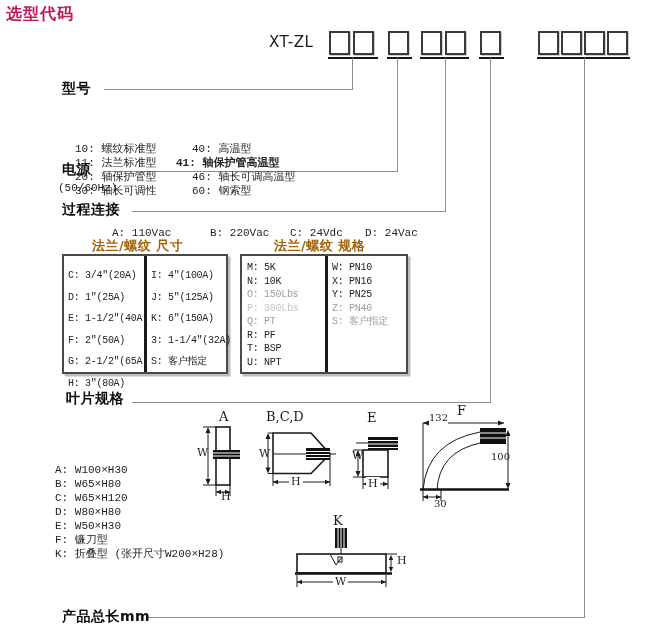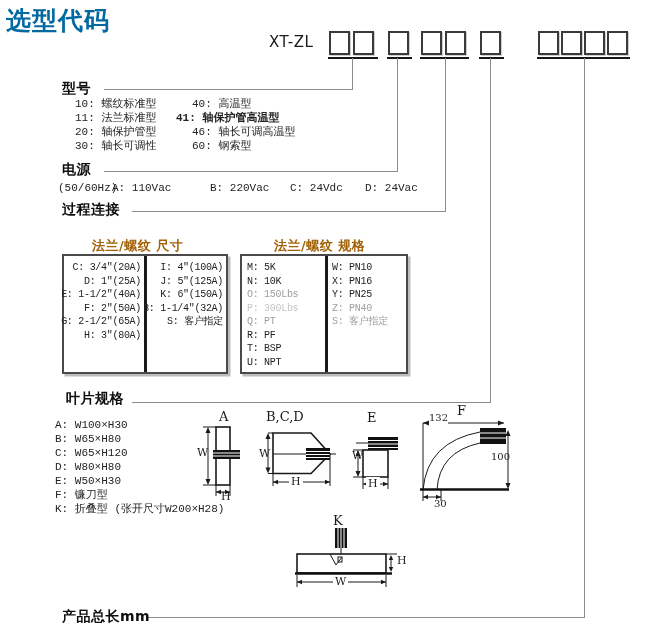--- a/index.html
+++ b/index.html
@@ -1,34 +1,34 @@
 <!DOCTYPE html>
 <html><head>
 <meta charset="utf-8">
 <style>
   html,body{margin:0;padding:0;background:#fff;}
   .stage{position:relative;width:662px;height:634px;background:#fff;overflow:hidden;
          font-family:"DejaVu Sans","Liberation Sans",sans-serif;color:#111;}
   .abs{position:absolute;}
-  .h1{font-size:25px;font-weight:bold;letter-spacing:1px;color:#0369a1;}
+  .h1{font-size:16px;font-weight:bold;letter-spacing:1px;color:#be185d;}
   .prefix{font-size:15px;letter-spacing:.5px;color:#1a1a1a;}
   .sec{font-size:14px;font-weight:bold;letter-spacing:.5px;color:#0d0d0d;}
   .ttitle{font-size:13px;font-weight:bold;letter-spacing:.5px;color:#a16207;}
   .mono{font-family:"Liberation Mono","DejaVu Sans Mono",monospace;font-size:11px;white-space:pre;color:#222;}
   .tmono{font-family:"Liberation Mono","DejaVu Sans Mono",monospace;font-size:10px;letter-spacing:-0.3px;white-space:pre;color:#222;}
   .code::after{content:": ";}
   .codebox{position:absolute;width:21px;height:24px;box-sizing:border-box;border:2px solid #3a3a3a;background:#fff;box-shadow:1px 1px 0 #cfcfcf;}
   .uline{position:absolute;height:2px;background:#161616;top:57px;}
   .cline{position:absolute;background:#8c8c8c;}
   .tbl{position:absolute;box-sizing:border-box;border:2px solid #4a4a4a;background:#fff;box-shadow:2.5px 2.5px 0 #bdbdbd;}
   .tdiv{position:absolute;top:0;bottom:0;width:2.5px;background:#1a1a1a;}
   .tcol{position:absolute;top:5px;}
-  .trow{display:flex;justify-content:flex-end;height:13.5px;line-height:13.5px;padding:0 2px;}
+  .trow{display:flex;justify-content:flex-start;height:13.5px;line-height:13.5px;padding:0 2px;margin-top:8px;}
   .srow{height:13.5px;line-height:13.5px;padding:0 2px;}
-  .orow{display:flex;line-height:13px;}
+  .orow{display:flex;line-height:13px;margin-top:45px;}
   .faint{color:#9e9e9e;}
   .fainter{color:#c4c4c4;}
   .dlabel{position:absolute;font-family:"DejaVu Serif","Liberation Serif",serif;font-size:13px;color:#1a1a1a;}
   .dim{position:absolute;font-family:"DejaVu Serif","Liberation Serif",serif;font-size:11px;color:#222;}
   .dimS{font-size:10px;text-align:center;}
   .wbg{background:#fff;padding:0 2px;}
   svg{position:absolute;overflow:visible;}
   .s{stroke:#1a1a1a;stroke-width:1.6;fill:#fff;}
   .t{stroke:#1a1a1a;stroke-width:1;fill:none;}
   .g{fill:#111;stroke:none;}

